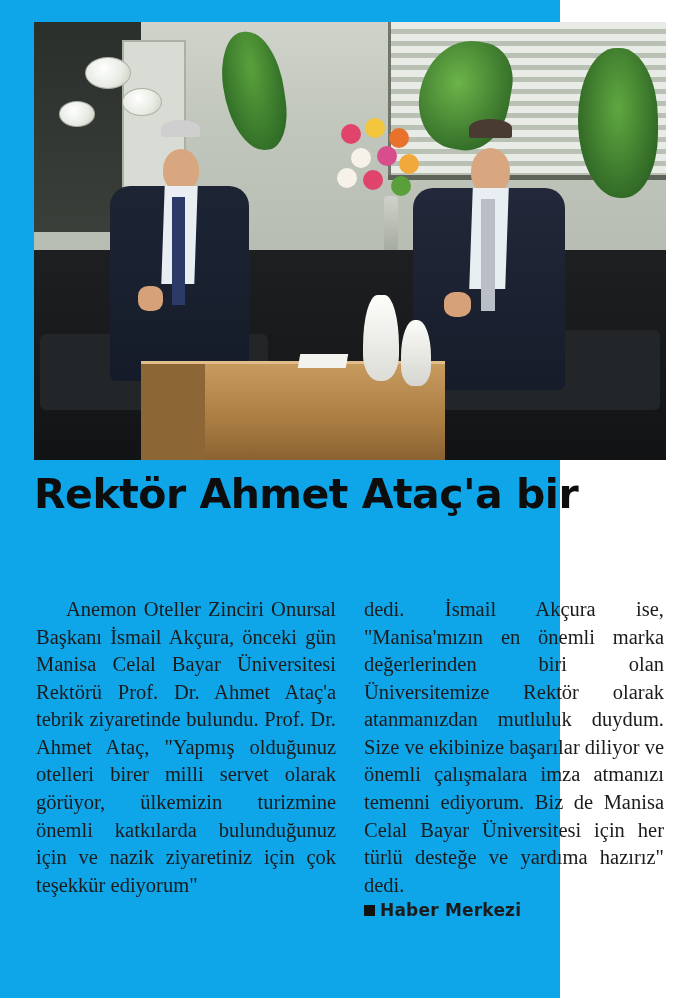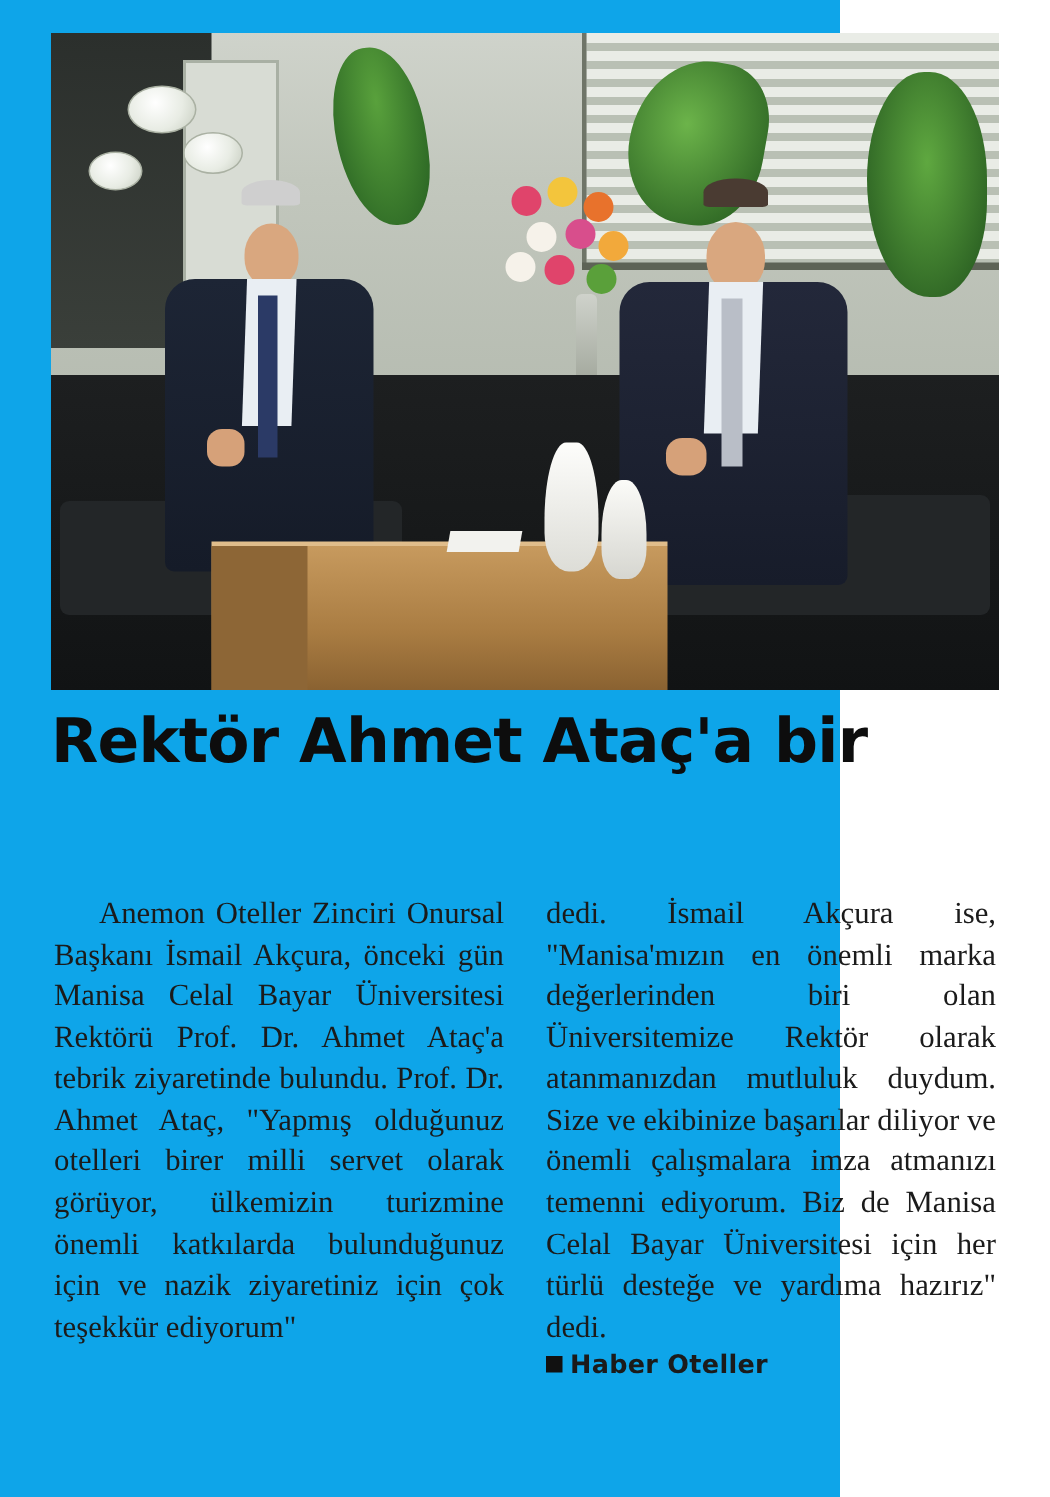--- a/index.html
+++ b/index.html
@@ -358,17 +358,17 @@
   <div class="headline">
     <div class="line1">Rektör Ahmet Ataç'a bir</div>
   </div>
 
   <div class="columns">
     <div class="col">
       <p class="indent">Anemon Oteller Zinciri Onursal Başkanı İsmail Akçura, önceki gün Manisa Celal Bayar Üniversitesi Rektörü Prof. Dr. Ahmet Ataç'a tebrik ziyaretinde bulundu. Prof. Dr. Ahmet Ataç, "Yapmış olduğunuz otelleri birer milli servet olarak görüyor, ülkemizin turizmine önemli katkılarda bulunduğunuz için ve nazik ziyaretiniz için çok teşekkür ediyorum"</p>
     </div>
     <div class="col">
       <p>dedi. İsmail Akçura ise, "Manisa'mızın en önemli marka değerlerinden biri olan Üniversitemize Rektör olarak atanmanızdan mutluluk duydum. Size ve ekibinize başarılar diliyor ve önemli çalışmalara imza atmanızı temenni ediyorum. Biz de Manisa Celal Bayar Üniversitesi için her türlü desteğe ve yardıma hazırız" dedi.</p>
-      <p class="byline"><span class="byline-mark"></span><span>Haber Oteller</span></p>
+      <p class="byline"><span class="byline-mark"></span><span>Haber Merkezi</span></p>
     </div>
   </div>
 
 </div>
 
 </body></html>

